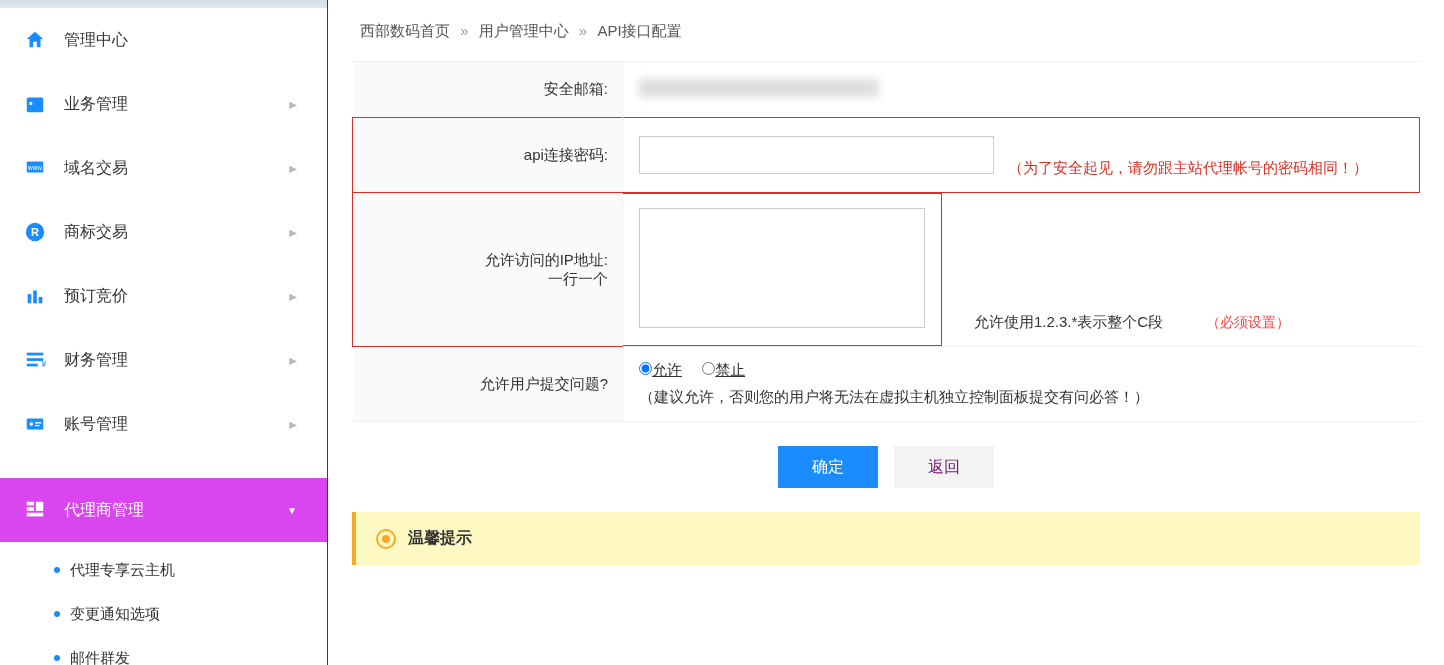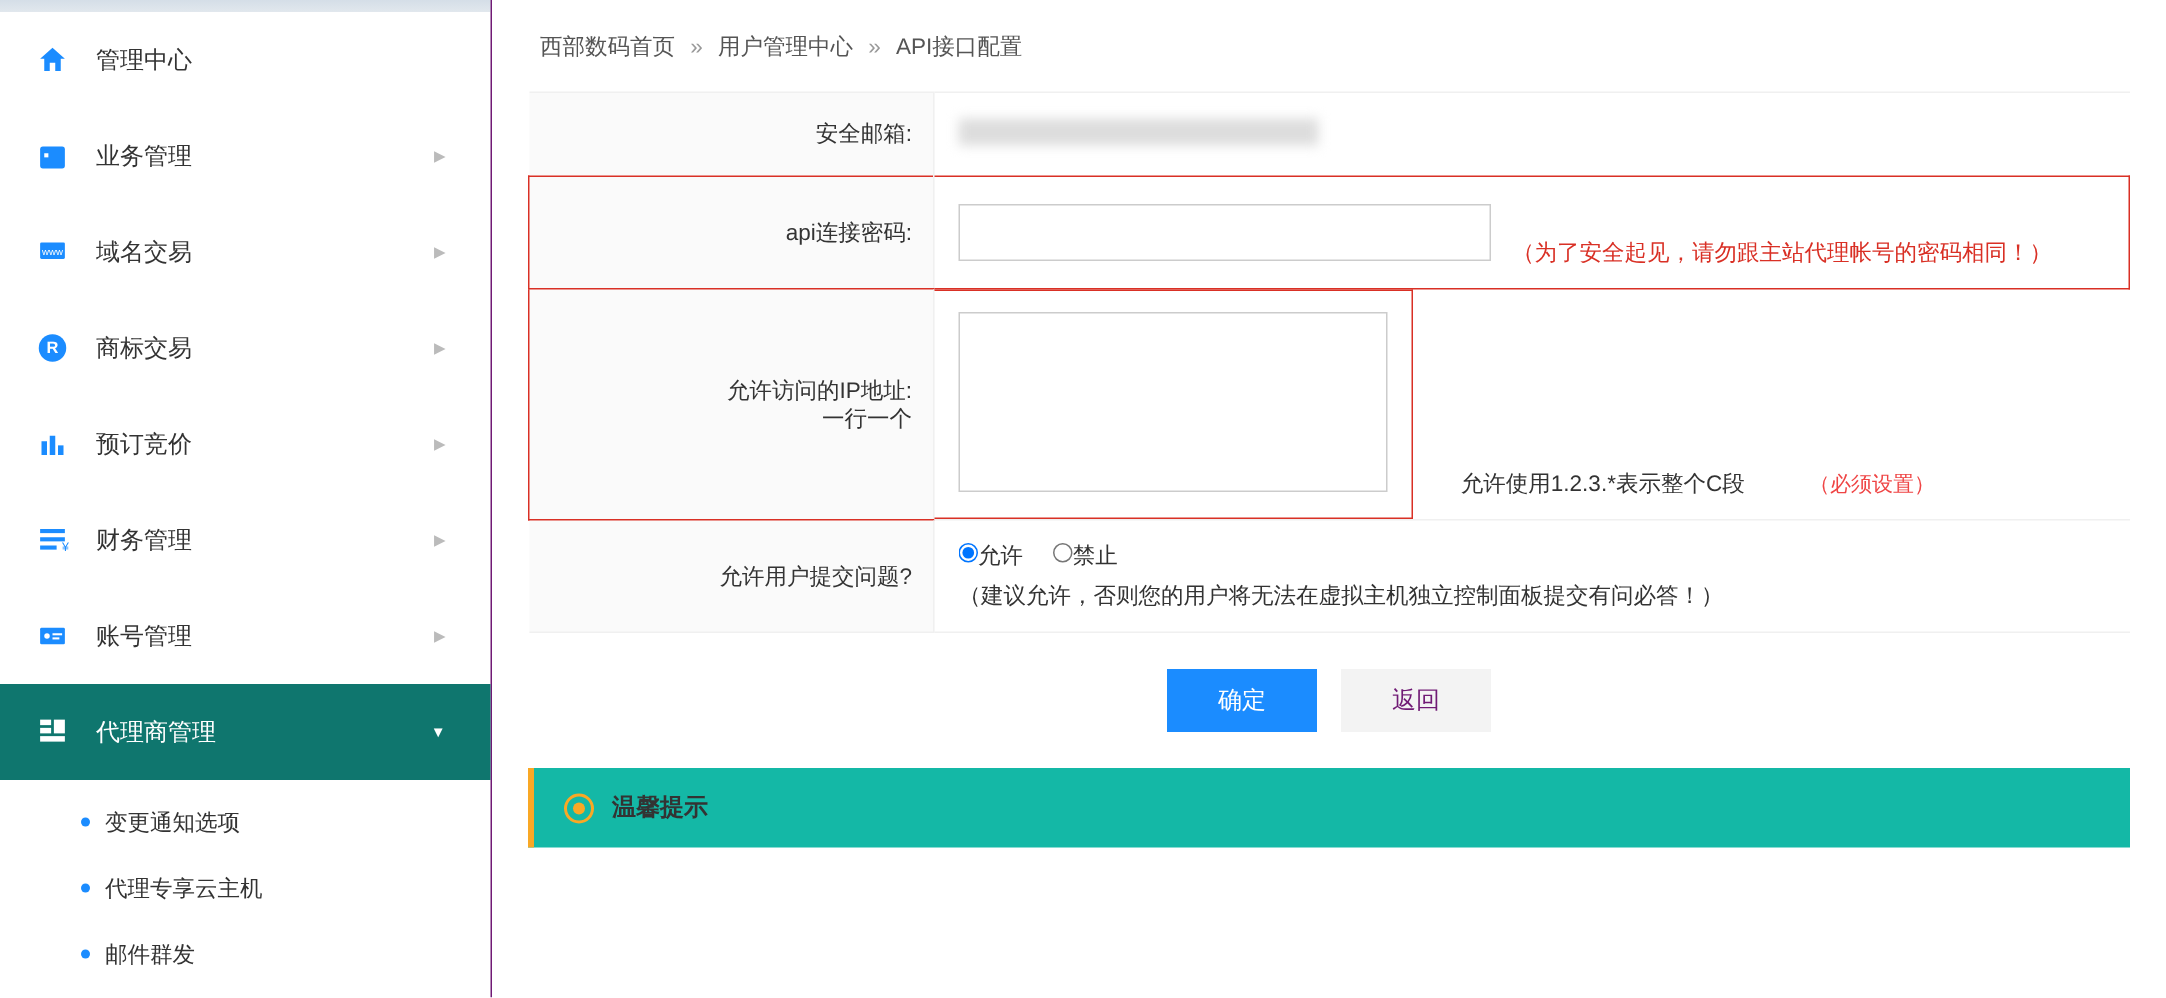--- a/index.html
+++ b/index.html
@@ -5,21 +5,21 @@
 * { box-sizing: border-box; margin: 0; padding: 0; }
 body { font-family: "Microsoft YaHei", Arial, sans-serif; font-size: 14px; color: #333; background: #fff; width: 1444px; height: 665px; overflow: hidden; }
 .layout { display: flex; height: 100%; }
 .sidebar { width: 328px; background: #fff; border-right: 1px solid #701a75; position: relative; }
 .sidebar-top { height: 8px; background: linear-gradient(180deg,#2b5a8a 0%,#6b8aa8 100%); opacity: .2; }
 .menu { list-style: none; }
 .menu-item { display: flex; align-items: center; height: 64px; padding: 0 24px; cursor: pointer; position: relative; }
 .menu-item .icon { width: 22px; height: 22px; margin-right: 18px; display: inline-flex; align-items: center; justify-content: center; }
 .menu-item .label { font-size: 16px; color: #333; }
 .menu-item .arrow { position: absolute; right: 30px; color: #bbb; font-size: 10px; }
-.menu-item.active { background: #0f766e; }
+.menu-item.active { background: #d946ef; margin-top: 22px; }
 .menu-item.active .label { color: #fff; }
 .menu-item.active .arrow { color: #fff; }
 .submenu { list-style: none; padding: 6px 0; }
 .submenu-item { display: flex; align-items: center; height: 44px; padding-left: 54px; cursor: pointer; }
 .submenu-item .dot { width: 6px; height: 6px; border-radius: 50%; background: #1b8cff; margin-right: 10px; }
 .submenu-item .sublabel { font-size: 15px; color: #333; }
 .main { flex: 1; display: flex; flex-direction: column; }
 .breadcrumb { padding: 22px 32px 20px 32px; font-size: 15px; color: #555; }
 .breadcrumb .sep { color: #999; margin: 0 6px; }
 .content { margin: 0 24px; }
@@ -30,27 +30,27 @@
 .form-table td.value-cell { padding: 14px 16px; vertical-align: middle; }
 .red-border { border: 1px solid #d93025; }
 .blurred { filter: blur(4px); background: #ddd; display: inline-block; width: 140px; height: 18px; }
 .blurred2 { filter: blur(4px); background: #ddd; display: inline-block; width: 240px; height: 18px; }
 input[type="text"].pw-input { width: 355px; height: 38px; border: 1px solid #ccc; padding: 0 8px; font-size: 14px; }
 .warn-text { color: #d93025; font-size: 15px; margin-left: 14px; white-space: nowrap; margin-top: 27px; }
 textarea.ip-area { width: 286px; height: 120px; border: 1px solid #ccc; padding: 6px; font-size: 14px; font-family: inherit; resize: none; }
 .hint { color: #333; font-size: 15px; margin-left: 10px; }
 .hint-sub { color: #ef4444; margin-left: 39px; }
 .radio-row { font-size: 15px; }
-.radio-row label { margin-right: 16px; }
+.radio-row label { margin-right: 16px; text-decoration: underline; }
 .suggest { color: #333; font-size: 15px; margin-top: 8px; }
 .btn-row { text-align: center; padding: 24px 0; display: flex; justify-content: center; gap: 16px; }
 .btn { display: inline-flex; align-items: center; justify-content: center; width: 100px; height: 42px; font-size: 16px; border: none; cursor: pointer; }
 .btn-primary { background: #1b8cff; color: #fff; }
 .btn-default { background: #f3f3f3; color: #701a75; }
-.tip-box { margin: 0 0 0 0; border-left: 4px solid #f9a825; background: #14b8a6; padding: 16px 20px; display: flex; align-items: center; }
+.tip-box { margin: 0 0 0 0; border-left: 4px solid #f9a825; background: #fef9c3; padding: 16px 20px; display: flex; align-items: center; }
 .tip-icon { width: 20px; height: 20px; border-radius: 50%; border: 2px solid #f9a825; display: inline-flex; align-items: center; justify-content: center; margin-right: 12px; }
 .tip-icon-inner { width: 8px; height: 8px; border-radius: 50%; background: #f9a825; }
 .tip-text { font-size: 16px; font-weight: bold; color: #333; }
 .row-account-wrap { position: relative; }
 .ip-row .label-cell { padding-top: 50px; }
 .section-table { border: 1px solid #f0f0f0; border-left: none; border-right: none; }
 .val-row { display:flex; align-items:center; }
 </style>
 </head>
 <body>
@@ -141,25 +141,25 @@
               <rect x="3" y="15" width="18" height="4" fill="#fff"></rect>
             </svg>
         </span>
         <span class="label">代理商管理</span>
         <span class="arrow">▼</span>
       </li>
     </ul>
     <ul class="submenu">
       <li class="submenu-item">
         <span class="dot"></span>
-        <span class="sublabel">变更通知选项</span>
+        <span class="sublabel">代理专享云主机</span>
       </li>
       <li class="submenu-item">
         <span class="dot"></span>
-        <span class="sublabel">代理专享云主机</span>
+        <span class="sublabel">变更通知选项</span>
       </li>
       <li class="submenu-item">
         <span class="dot"></span>
         <span class="sublabel">邮件群发</span>
       </li>
     </ul>
   </div>
 
   <div class="main">
     <div class="breadcrumb">

